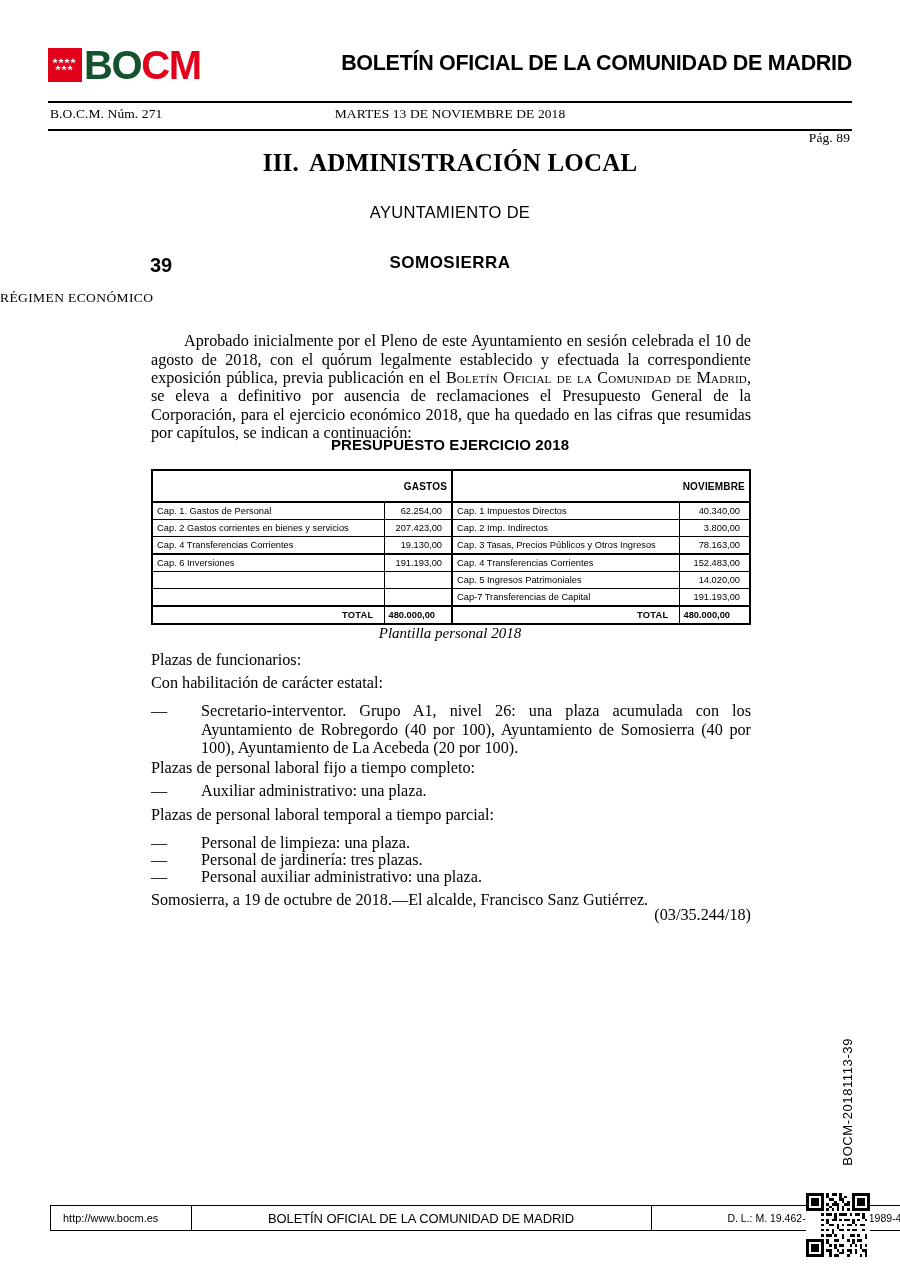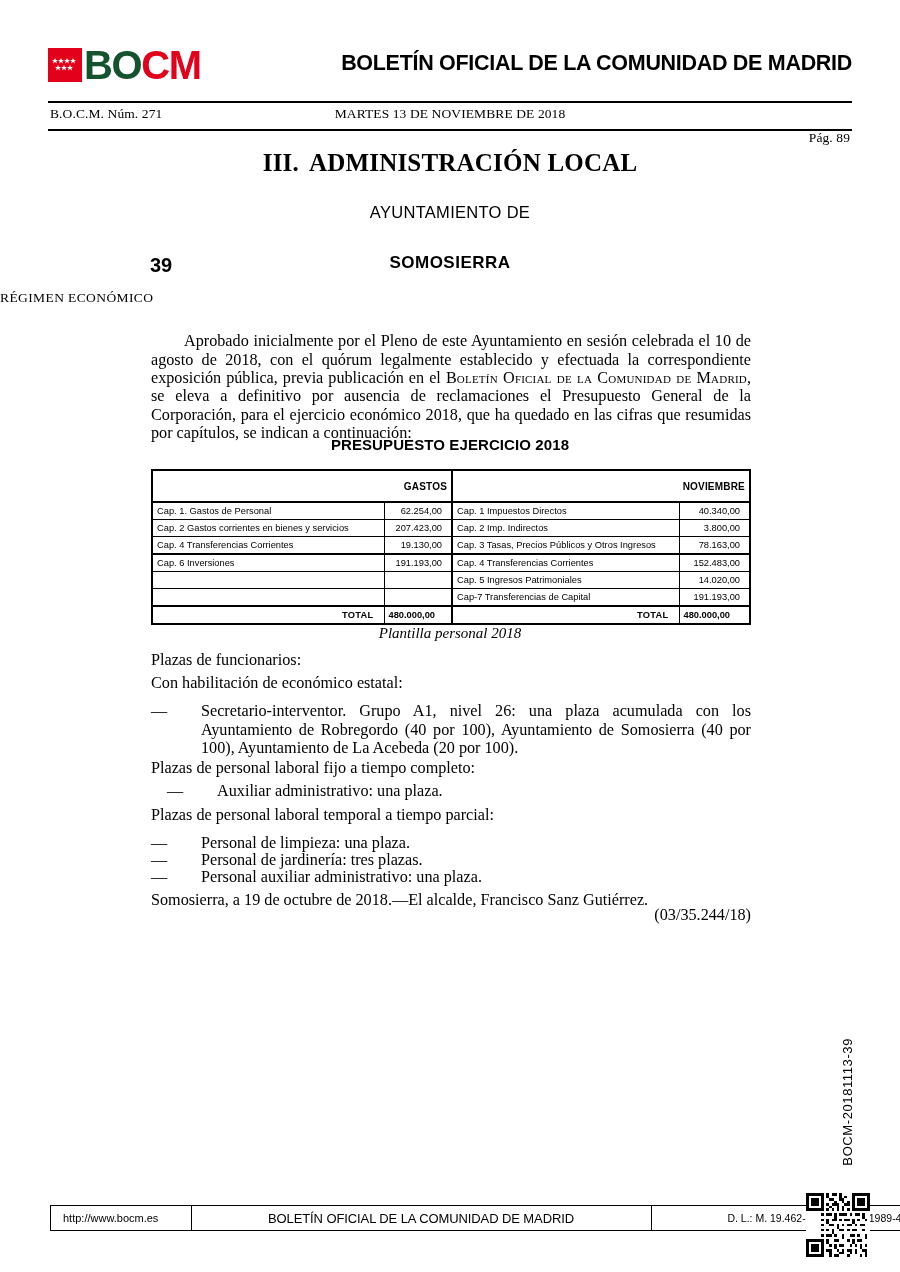--- a/index.html
+++ b/index.html
@@ -423,26 +423,26 @@
       <td class="total-amount sep-left">480.000,00</td>
       <td class="total-label">TOTAL</td>
       <td class="total-amount outer-r">480.000,00</td>
     </tr>
   </tbody>
 </table>
 
 <div id="plantilla-title">Plantilla personal 2018</div>
 
 <div class="body-block" style="top:651px;">Plazas de funcionarios:</div>
-<div class="body-block" style="top:674px;">Con habilitación de económico estatal:</div>
+<div class="body-block" style="top:674px;">Con habilitación de carácter estatal:</div>
 
 <div class="dash-item" style="top:702px;"><span class="dash">—</span><span>Secretario-interventor. Grupo A1, nivel 26: una plaza acumulada con los Ayuntamiento de Robregordo (40 por 100), Ayuntamiento de Somosierra (40 por 100), Ayuntamiento de La Acebeda (20 por 100).</span></div>
 
 <div class="body-block" style="top:759px;">Plazas de personal laboral fijo a tiempo completo:</div>
-<div class="dash-item" style="top:782px;margin-left:16px;"><span class="dash">—</span><span>Auxiliar administrativo: una plaza.</span></div>
+<div class="dash-item" style="top:782px;"><span class="dash">—</span><span>Auxiliar administrativo: una plaza.</span></div>
 
 <div class="body-block" style="top:806px;">Plazas de personal laboral temporal a tiempo parcial:</div>
 <div class="dash-item" style="top:834px;"><span class="dash">—</span><span>Personal de limpieza: una plaza.</span></div>
 <div class="dash-item" style="top:851px;"><span class="dash">—</span><span>Personal de jardinería: tres plazas.</span></div>
 <div class="dash-item" style="top:868px;"><span class="dash">—</span><span>Personal auxiliar administrativo: una plaza.</span></div>
 
 <div class="body-block" id="closing-line" style="top:891px;">Somosierra, a 19 de octubre de 2018.—El alcalde, Francisco Sanz Gutiérrez.</div>
 <div id="doc-code">(03/35.244/18)</div>
 
 <div id="vertical-code">BOCM-20181113-39</div>

